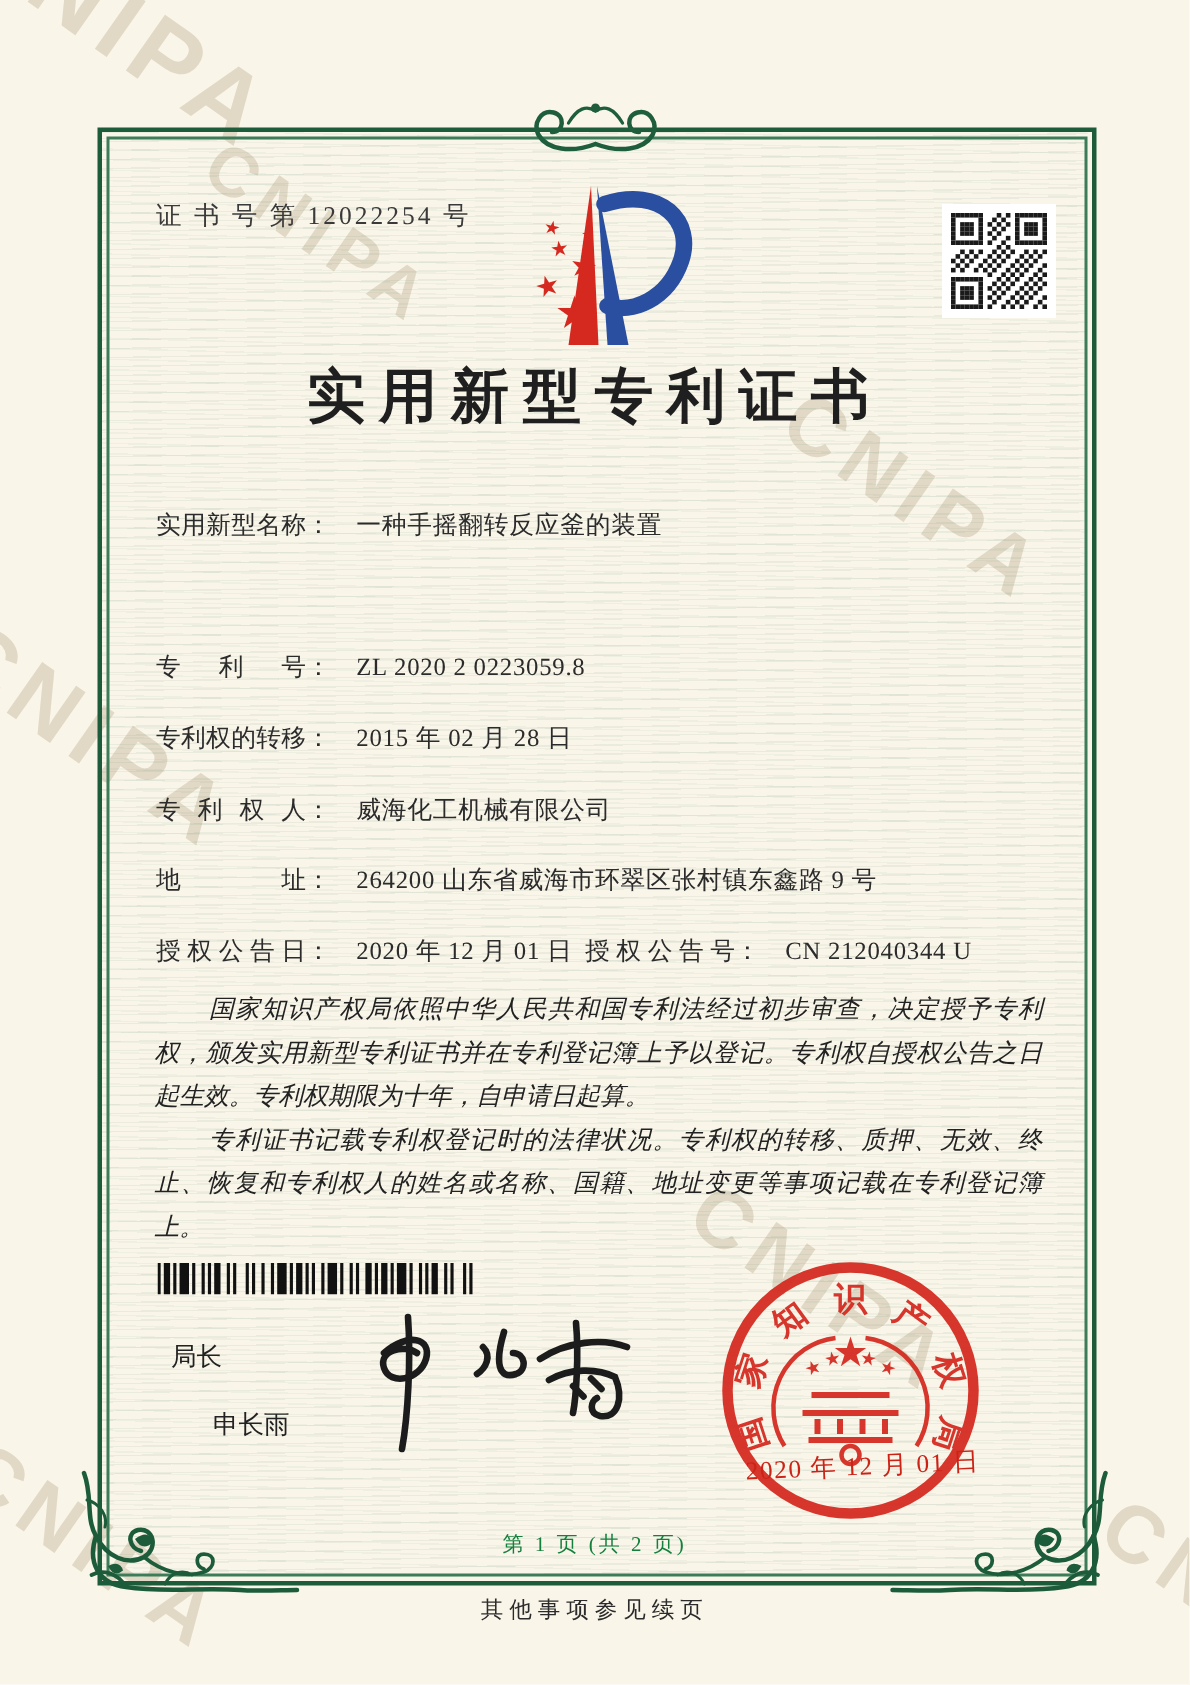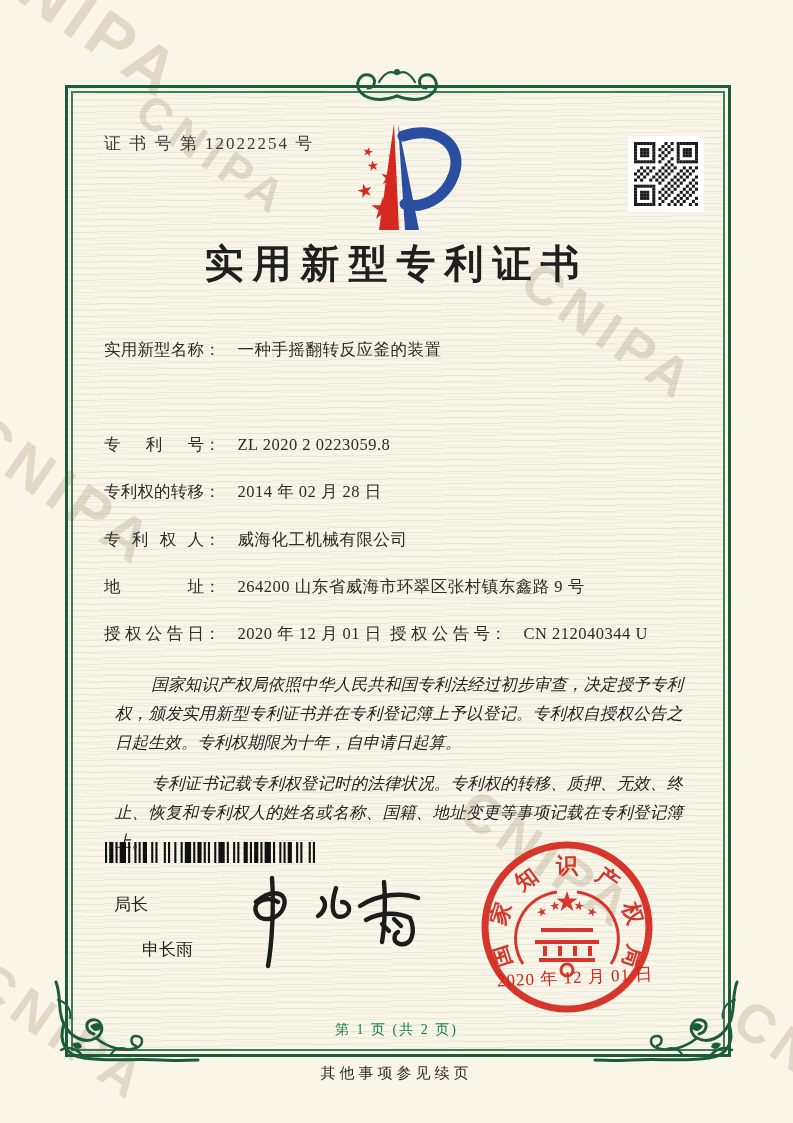--- a/index.html
+++ b/index.html
@@ -45,21 +45,21 @@
   .row .lbl{display:inline-block;width:100px;text-align:justify;text-align-last:justify;
       text-justify:inter-character;vertical-align:bottom;}
   .row .colon{display:inline-block;}
   .row .val{display:inline-block;margin-left:17px;letter-spacing:0.5px;}
   .r1{top:339px;} .r2{top:387px;} .r3{top:434px;} .r4{top:481px;}
   .r5{top:529px;} .r6{top:576px;} .r7{top:623px;}
   .pair2{position:absolute;left:286px;top:0;white-space:nowrap;}
 
   .paras{position:absolute;left:103px;top:658px;width:592px;font-size:16.5px;
       line-height:29px;font-style:italic;text-align:justify;color:#222;}
-  .paras p{margin:12px;text-indent:2.2em;}
+  .paras p{margin:0;text-indent:2.2em;}
 
   .barcode{position:absolute;left:105px;top:842px;width:218px;height:21px;}
 
   .sig-block{position:absolute;left:114px;top:893px;
       font-family:Liberation Serif, serif;font-size:17px;color:#222;}
   .sig-block .sig-name{margin-top:22px;margin-left:28px;}
   .signature{position:absolute;left:222px;top:872px;width:210px;height:100px;}
 
   .seal{position:absolute;left:478px;top:838px;width:178px;height:178px;opacity:0.93;}
   .seal-date{position:absolute;left:497px;top:966px;font-size:17px;color:#cb2417;
@@ -362,21 +362,21 @@
 
     <div class="doc-title">实用新型专利证书</div>
 
     <div class="row r1">
       <span class="lbl">实用新型名称</span><span class="colon">：</span><span class="val">一种手摇翻转反应釜的装置</span>
     </div>
     <div class="row r3">
       <span class="lbl">专利号</span><span class="colon">：</span><span class="val">ZL 2020 2 0223059.8</span>
     </div>
     <div class="row r4">
-      <span class="lbl">专利权的转移</span><span class="colon">：</span><span class="val">2014 年 02 月 28 日</span>
+      <span class="lbl">专利权的转移</span><span class="colon">：</span><span class="val">2015 年 02 月 28 日</span>
     </div>
     <div class="row r5">
       <span class="lbl">专利权人</span><span class="colon">：</span><span class="val">威海化工机械有限公司</span>
     </div>
     <div class="row r6">
       <span class="lbl">地址</span><span class="colon">：</span><span class="val">264200 山东省威海市环翠区张村镇东鑫路 9 号</span>
     </div>
     <div class="row r7">
       <span class="lbl">授权公告日</span><span class="colon">：</span><span class="val">2020 年 12 月 01 日</span>
       <span class="pair2">

